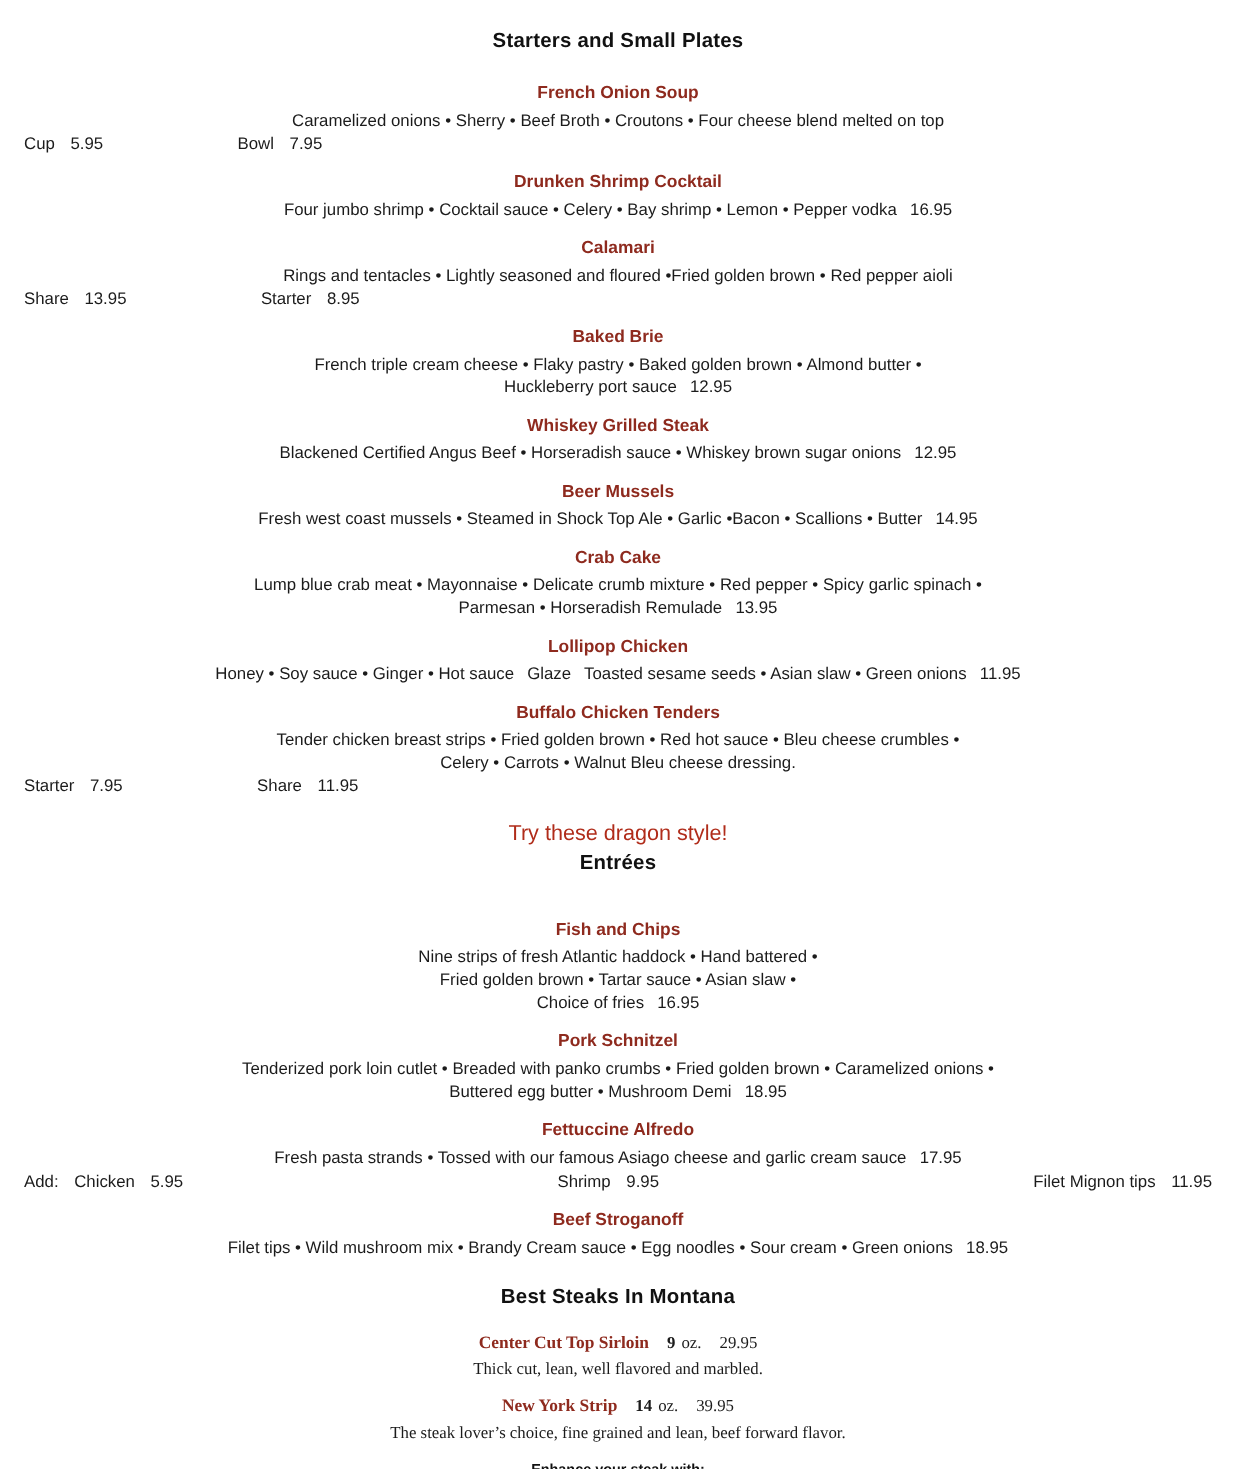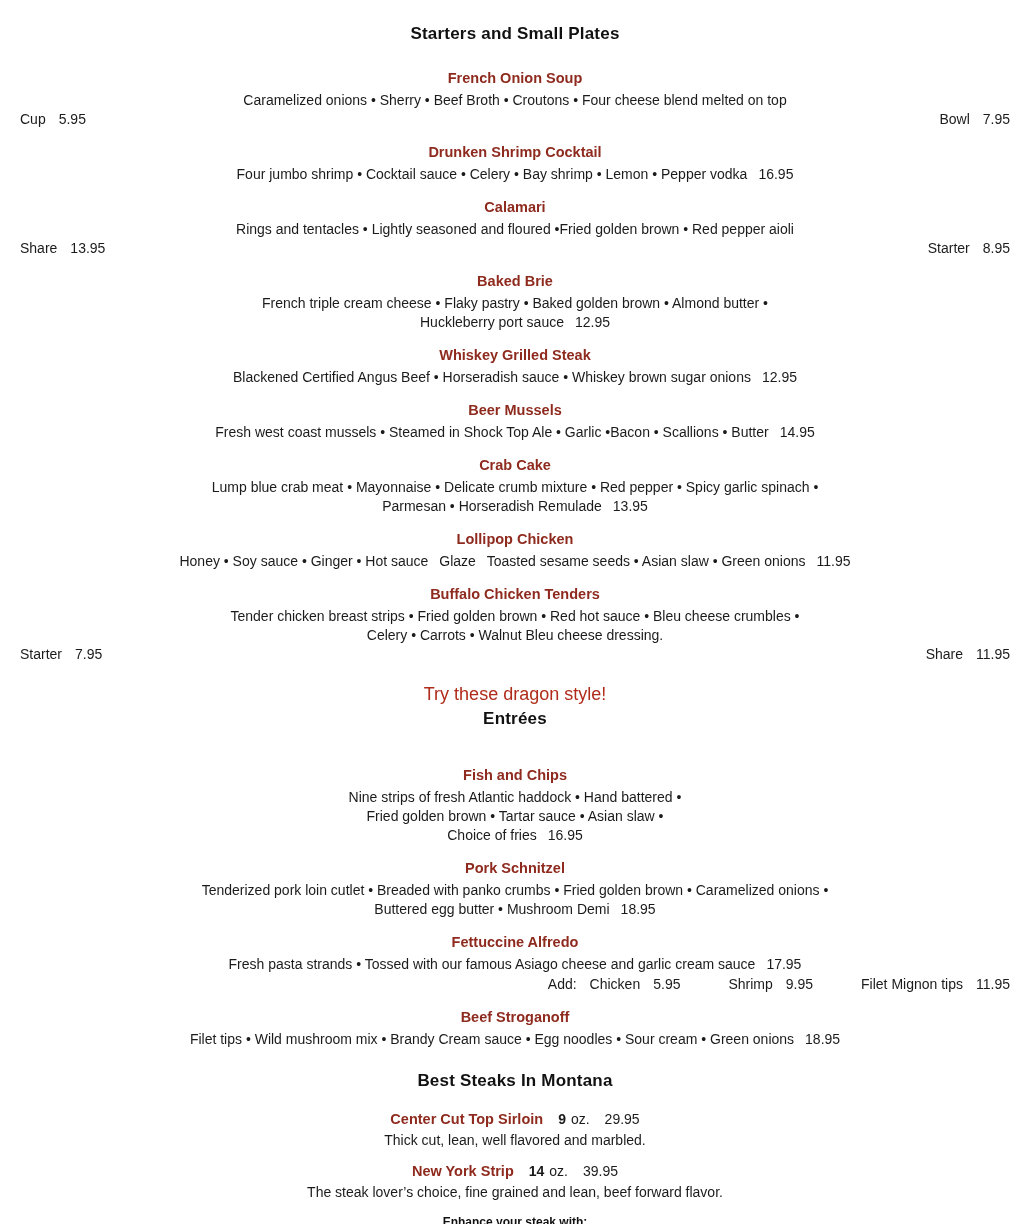--- a/index.html
+++ b/index.html
@@ -33,34 +33,34 @@
   .item{margin:0 0 15px;}
   .item-name{
     font-size:14.5px;
     font-weight:700;
     color:var(--heading);
     margin:0 0 5px;
   }
   .line{font-size:14px;line-height:19px;margin:0;}
   .price{margin-left:11px;}
   .pair-row{
-    display:flex;justify-content:space-between;gap:112px;
+    display:flex;justify-content:flex-start;gap:112px;
     font-size:14px;line-height:19px;
   }
   .pair{display:inline-flex;gap:13px;}
   .add-row{
-    display:flex;justify-content:flex-end;gap:48px;
+    display:flex;justify-content:space-between;gap:48px;
     font-size:14px;line-height:19px;margin-top:1px;
   }
   .add-group{display:inline-flex;gap:13px;}
   .note{
     font-size:18px;font-weight:400;color:var(--accent);
     margin:20px 0 4px;
   }
-  .steak{margin-bottom:13px;}
+  .steak{margin-bottom:13px;font-family:Liberation Serif, serif;}
   .steak-head{
     display:flex;justify-content:center;align-items:baseline;gap:15px;
     font-size:14px;margin-bottom:4px;
   }
   .steak-name{font-size:14.5px;font-weight:700;color:var(--heading);}
   .steak-sizeunit{display:inline-flex;gap:5px;}
   .steak-sizeunit .b{font-weight:700;}
   .foot-label{font-size:12px;font-weight:700;margin:8px 0 16px;color:#111;}
   .enhance-row{
     display:flex;justify-content:center;gap:36px;

